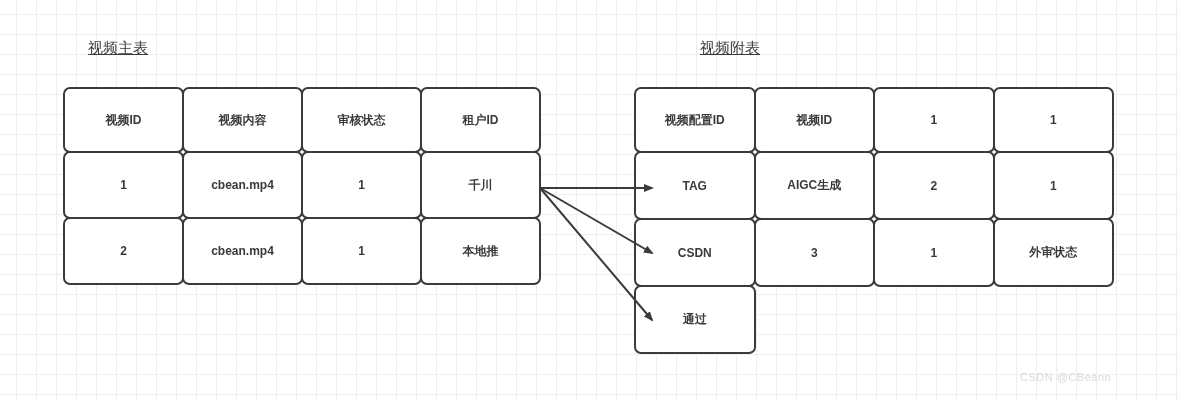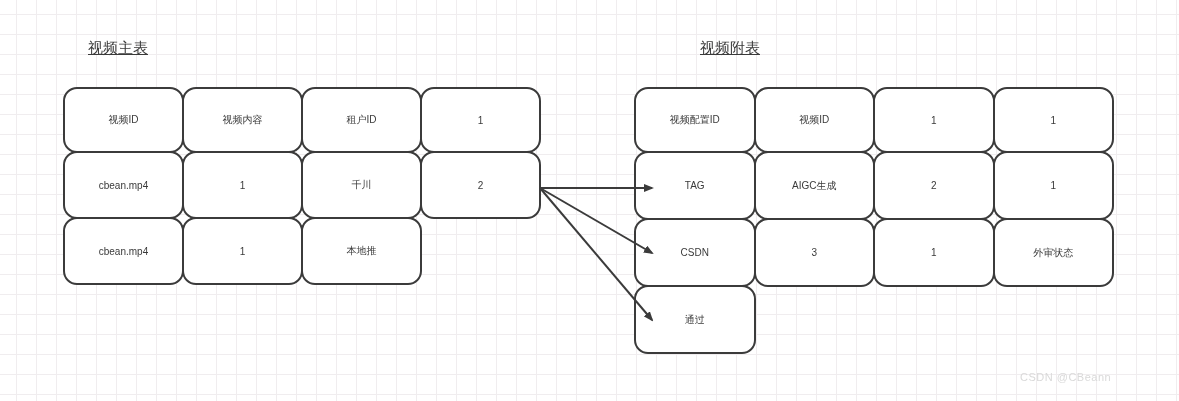--- a/index.html
+++ b/index.html
@@ -43,29 +43,30 @@
   }
   .table-detail {
     left: 635px; top: 88px;
     grid-template-columns: repeat(4, 119.5px);
     grid-template-rows: 64px 67px 67px 67px;
   }
   .cell {
     margin: -1px;
     background: var(--background);
     border: 2px solid var(--line);
-    border-radius: 14px;
+    border-radius: 7px;
     display: flex;
     align-items: center;
     justify-content: center;
-    font-size: 10px;
+    font-size: 12px;
     color: var(--text);
     white-space: nowrap;
     position: relative;
     z-index: 1;
+    font-weight: bold;
   }
   .arrows-svg {
     position: absolute;
     left: 530px; top: 140px;
     width: 136px; height: 200px;
     z-index: 2;
     overflow: visible;
   }
   .arrows-svg line { stroke: var(--line); stroke-width: 2; }
   .arrows-svg .arrowhead-path { fill: var(--line); }
@@ -81,20 +82,21 @@
 </head>
 <body>
 
 <div class="diagram-title title-main">视频主表</div>
 
 <div class="diagram-title title-detail">视频附表</div>
 
 <div class="er-table table-main">
   <div class="cell">视频ID</div>
   <div class="cell">视频内容</div>
+  <div class="cell">审核状态</div>
   <div class="cell">租户ID</div>
 
   <div class="cell">1</div>
   <div class="cell">cbean.mp4</div>
   <div class="cell">1</div>
   <div class="cell">千川</div>
 
   <div class="cell">2</div>
   <div class="cell">cbean.mp4</div>
   <div class="cell">1</div>

